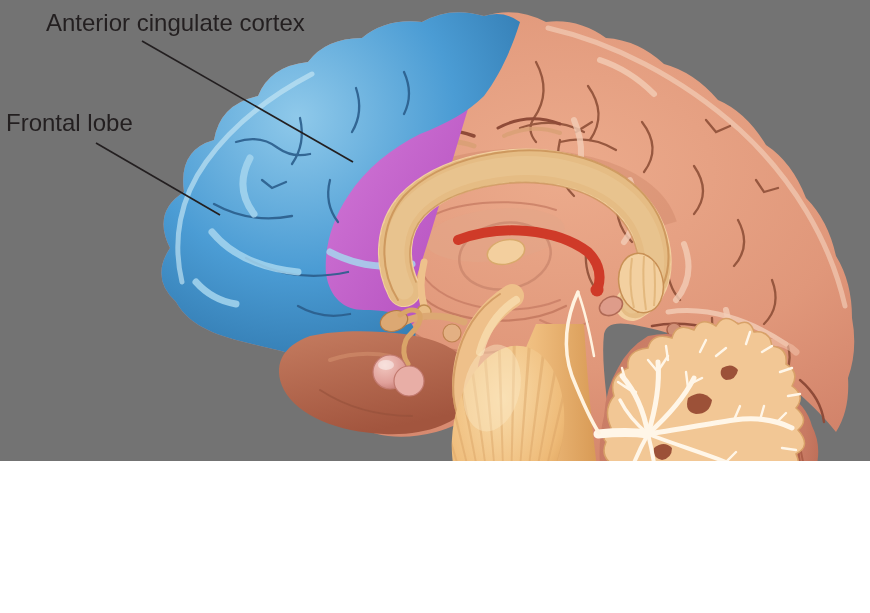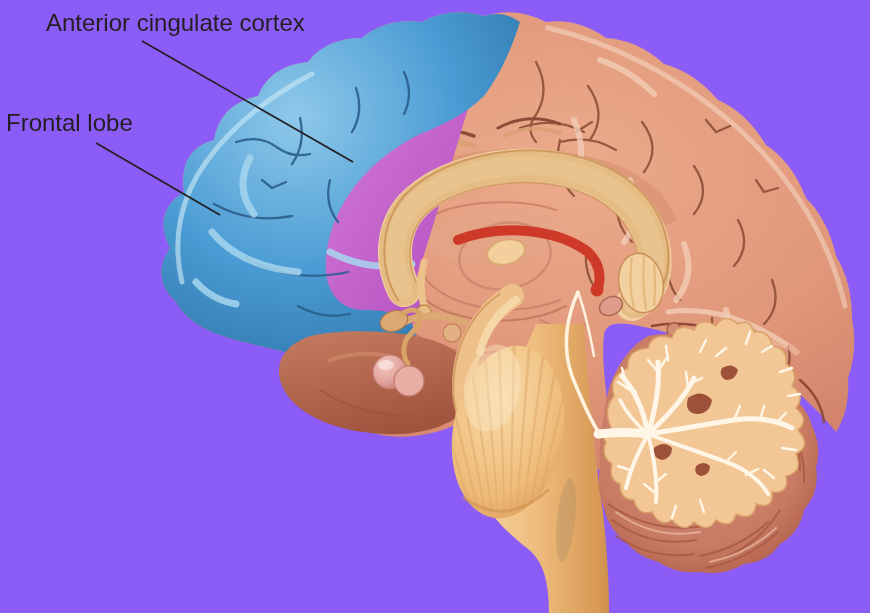--- a/index.html
+++ b/index.html
@@ -1,16 +1,16 @@
 <!DOCTYPE html>
 <html><head>
 <meta charset="utf-8">
 <style>
   html,body{margin:0;padding:0;background:#fff;}
-  .stage{position:relative;width:870px;height:613px;background:#8b5cf6;overflow:hidden;
+  .stage{position:relative;width:870px;height:461px;background:#737373;overflow:hidden;
          font-family:"Liberation Sans","DejaVu Sans",sans-serif;}
   svg{display:block;width:870px;height:613px;}
   text{font-family:"Liberation Sans","DejaVu Sans",sans-serif;}
 </style>
 </head>
 <body>
 
 <div class="stage">
 <svg viewBox="0 0 870 613" xmlns="http://www.w3.org/2000/svg">
   <defs>

